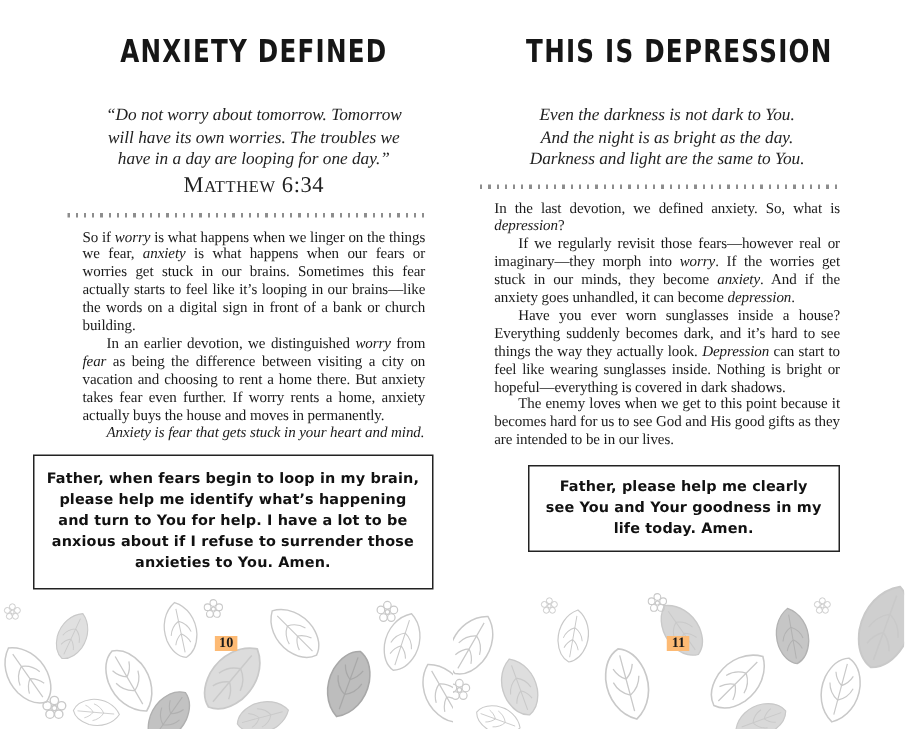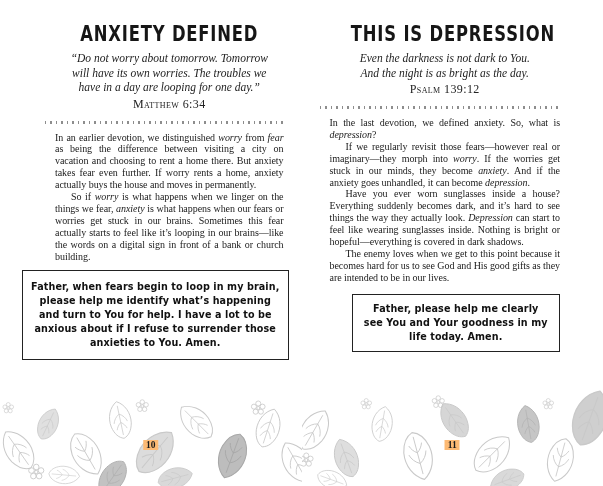--- a/index.html
+++ b/index.html
@@ -19,32 +19,32 @@
     font-weight: 700;
     font-size: 20px;
     letter-spacing: 1px;
     color: #161616;
     transform: scaleX(0.82) scaleY(1.05);
     transform-origin: center;
     white-space: nowrap;
   }
 
   .quote {
-    margin-top: 5px;
+    margin-top: 24px;
     text-align: center;
     font-style: italic;
     font-size: 11.5px;
     line-height: 14.5px;
     color: #222;
   }
   .reference {
     margin-top: 2px;
     text-align: center;
     font-variant: small-caps;
-    font-size: 12px;
+    font-size: 15px;
     letter-spacing: 0.4px;
     color: #222;
   }
 
   .divider {
     height: 3px;
     margin: 9px 0 8px -10px;
     background-image: repeating-linear-gradient(90deg, #8d8d8d 0 1.5px, transparent 1.5px 5.5px);
   }
 
@@ -74,21 +74,21 @@
   .page-left  .prayer-box { margin: 8px -5px 0 -33px; padding: 9px 8px; }
   .page-right .prayer-box { margin: 10px 0 0 22px; padding: 7px 10px; }
 
   .floral { position: absolute; left: 0; bottom: 0; width: 100%; height: 96px; z-index: 1; }
   .leafbody { fill: var(--lf, none); stroke: var(--st, #c9c9c9); stroke-width: 1; }
   .leafvein { fill: none; stroke: var(--st, #c9c9c9); stroke-width: 0.8; }
   .flowerpart { fill: var(--lf, none); stroke: var(--st, #c9c9c9); stroke-width: 0.9; }
 
   .page-number {
     position: absolute;
-    bottom: 36px;
+    bottom: 52px;
     left: 50%;
     transform: translateX(-50%);
     z-index: 4;
     font-family: "Liberation Serif", serif;
     font-weight: 700;
     font-size: 9.5px;
     background: #fdba74;
     padding: 0 3px;
   }
 </style>
@@ -118,22 +118,23 @@
     <div class="col">
       <h1 class="title">ANXIETY DEFINED</h1>
       <div class="quote">
         <div>“Do not worry about tomorrow. Tomorrow</div>
         <div>will have its own worries. The troubles we</div>
         <div>have in a day are looping for one day.”</div>
       </div>
       <div class="reference">Matthew 6:34</div>
       <div class="divider"></div>
       <div class="body-text">
+        <p>So if <em>worry</em> is what happens when we linger on the things we fear, <em>anxiety</em> is what happens when our fears or worries get stuck in our brains. Sometimes this fear actually starts to feel like it’s looping in our brains—like the words on a digital sign in front of a bank or church building.</p>
         <p>In an earlier devotion, we distinguished <em>worry</em> from <em>fear</em> as being the difference between visiting a city on vacation and choosing to rent a home there. But anxiety takes fear even further. If worry rents a home, anxiety actually buys the house and moves in permanently.</p>
-        <p>So if <em>worry</em> is what happens when we linger on the things we fear, <em>anxiety</em> is what happens when our fears or worries get stuck in our brains. Sometimes this fear actually starts to feel like it’s looping in our brains—like the words on a digital sign in front of a bank or church building.</p>
+        <p><em>Anxiety is fear that gets stuck in your heart and mind.</em></p>
       </div>
       <div class="prayer-box">
         <span>Father, when fears begin to loop in my brain, please help me identify what’s happening and turn to You for help. I have a lot to be anxious about if I refuse to surrender those anxieties to You. Amen.</span>
       </div>
     </div>
     <svg class="floral" viewBox="0 0 301 96">
       <use href="#dleaf" transform="translate(18,60) rotate(-35)"></use>
       <use href="#dleaf" transform="translate(48,34) rotate(25) scale(0.75)" style="--lf:#e0e0e0"></use>
       <use href="#dleaf" transform="translate(86,64) rotate(150) scale(1.05)"></use>
       <use href="#dleaf" transform="translate(120,30) rotate(-12) scale(0.85)"></use>
@@ -152,22 +153,22 @@
     </svg>
     <div class="page-number">10</div>
   </section>
 
   <section class="page page-right">
     <div class="col">
       <h1 class="title">THIS IS DEPRESSION</h1>
       <div class="quote">
         <div>Even the darkness is not dark to You.</div>
         <div>And the night is as bright as the day.</div>
+        <div>Darkness and light are the same to You.</div>
       </div>
-      <div class="reference">Psalm 139:12</div>
       <div class="divider"></div>
       <div class="body-text">
         <p>In the last devotion, we defined anxiety. So, what is <em>depression</em>?</p>
         <p>If we regularly revisit those fears—however real or imaginary—they morph into <em>worry</em>. If the worries get stuck in our minds, they become <em>anxiety</em>. And if the anxiety goes unhandled, it can become <em>depression</em>.</p>
         <p>Have you ever worn sunglasses inside a house? Everything suddenly becomes dark, and it’s hard to see things the way they actually look. <em>Depression</em> can start to feel like wearing sunglasses inside. Nothing is bright or hopeful—everything is covered in dark shadows.</p>
         <p>The enemy loves when we get to this point because it becomes hard for us to see God and His good gifts as they are intended to be in our lives.</p>
       </div>
       <div class="prayer-box">
         <span>Father, please help me clearly see You and Your goodness in my life today. Amen.</span>
       </div>

